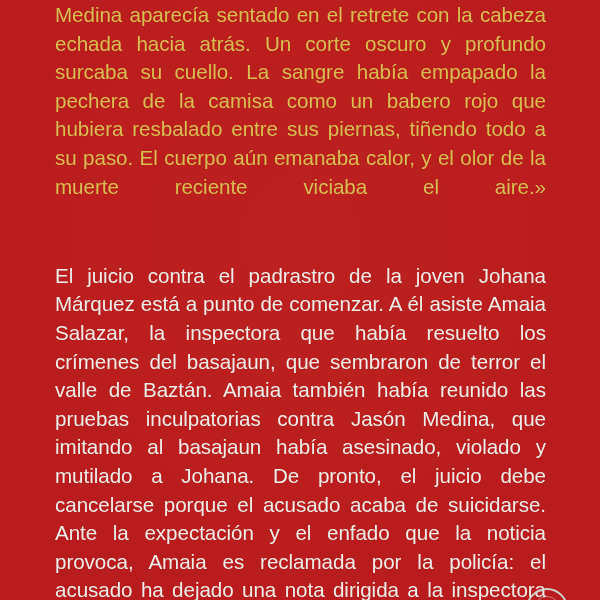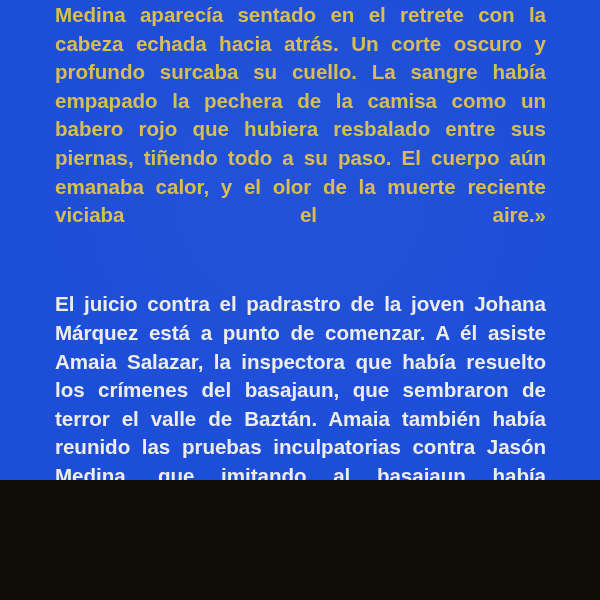--- a/index.html
+++ b/index.html
@@ -12,24 +12,23 @@
     height: 600px;
     background: #0d0c07;
     font-family: "Liberation Sans", sans-serif;
     overflow: hidden;
     position: relative;
   }
 
   #page {
     position: relative;
     width: 600px;
-    height: 480px;
-    background: #1d4ed8;
+    height: 600px;
+    background: #b91c1c;
     overflow: hidden;
-    font-weight: bold;
   }
 
   
   #grain {
     position: absolute;
     inset: 0;
     pointer-events: none;
     background:
       radial-gradient(ellipse at 50% 40%, rgba(40,36,20,0.18) 0%, rgba(0,0,0,0) 70%);
     mix-blend-mode: screen;

